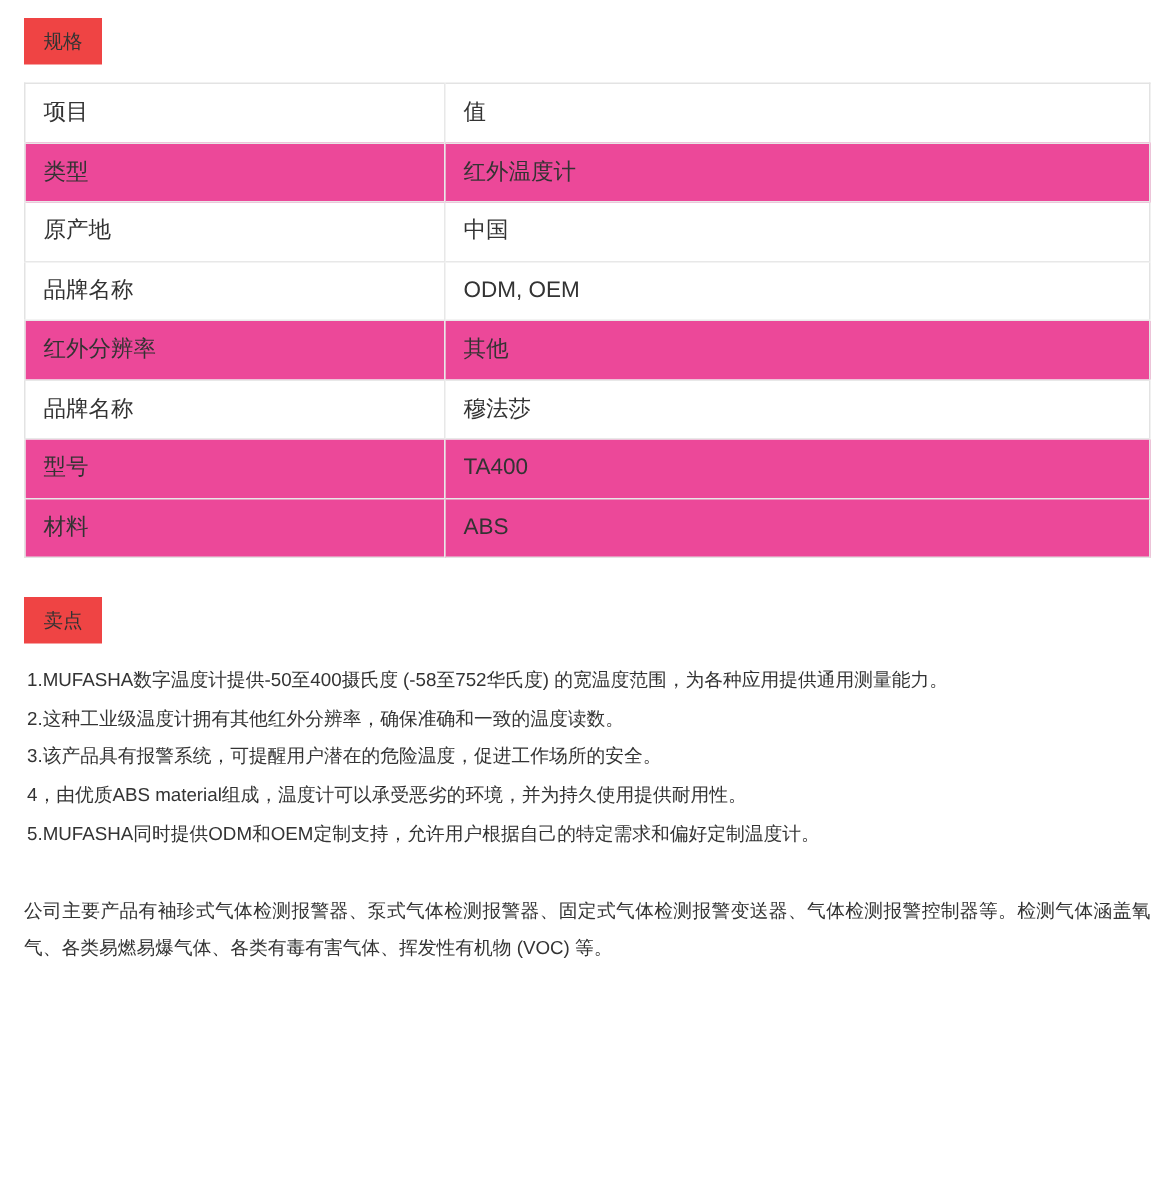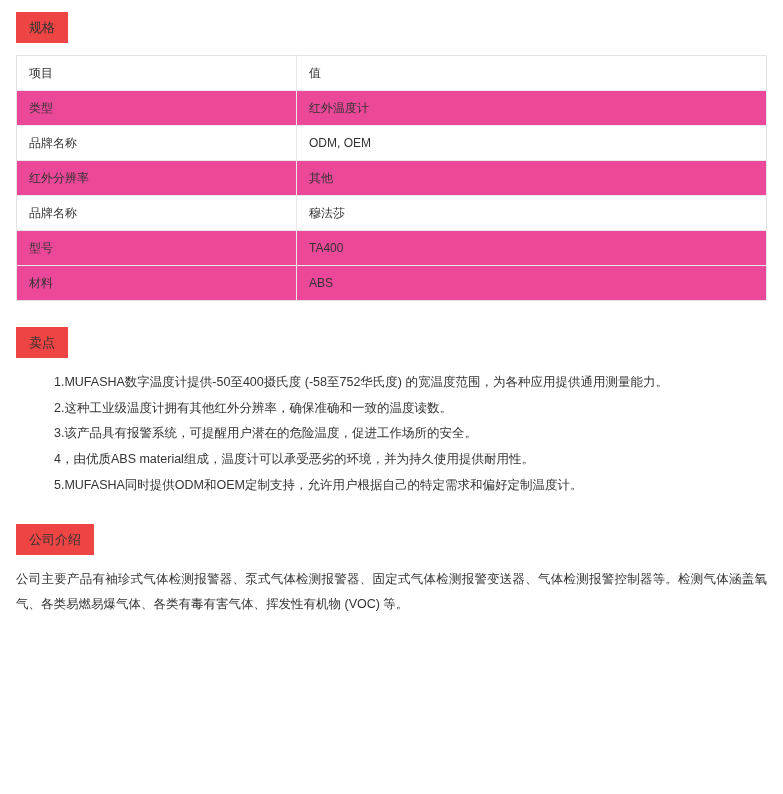--- a/index.html
+++ b/index.html
@@ -30,21 +30,21 @@
     padding: 9px 13px;
     margin: 0 0 12px 0;
     font-weight: normal;
   }
 
   
   .spec-table {
     width: 100%;
     border-collapse: collapse;
     table-layout: fixed;
-    font-size: 12px;
+    font-size: 15px;
     border: 1px solid #e3e3e3;
   }
   .spec-table tr {
     border-bottom: 1px solid #e8e8e8;
   }
   .spec-table tr:last-child {
     border-bottom: none;
   }
   .spec-table td {
     padding: 8px 12px;
@@ -71,21 +71,20 @@
   .points {
     margin: 0;
     padding: 0 0 0 2px;
     list-style: none;
     font-size: 12.5px;
     line-height: 2.05;
     color: #333333;
   }
   .points li {
     white-space: nowrap;
-    margin-left: 36px;
   }
 
   
   .intro p {
     margin: 0 0 18px 0;
     font-size: 12.5px;
     line-height: 1.95;
     color: #333333;
     text-align: justify;
   }
@@ -107,20 +106,24 @@
     </div>
     <table class="spec-table">
       <tbody>
         <tr class="head">
           <td class="k">项目</td>
           <td class="v">值</td>
         </tr>
         <tr class="alt">
           <td class="k">类型</td>
           <td class="v">红外温度计</td>
+        </tr>
+        <tr>
+          <td class="k">原产地</td>
+          <td class="v">中国</td>
         </tr>
         <tr>
           <td class="k">品牌名称</td>
           <td class="v">ODM, OEM</td>
         </tr>
         <tr class="alt">
           <td class="k">红外分辨率</td>
           <td class="v">其他</td>
         </tr>
         <tr>
@@ -146,22 +149,19 @@
     <ul class="points">
       <li>1.MUFASHA数字温度计提供-50至400摄氏度 (-58至752华氏度) 的宽温度范围，为各种应用提供通用测量能力。</li>
       <li>2.这种工业级温度计拥有其他红外分辨率，确保准确和一致的温度读数。</li>
       <li>3.该产品具有报警系统，可提醒用户潜在的危险温度，促进工作场所的安全。</li>
       <li>4，由优质ABS material组成，温度计可以承受恶劣的环境，并为持久使用提供耐用性。</li>
       <li>5.MUFASHA同时提供ODM和OEM定制支持，允许用户根据自己的特定需求和偏好定制温度计。</li>
     </ul>
   </div>
 
   <div class="block">
-    <div class="heading-wrap">
-      <div class="section-heading">公司介绍</div>
-    </div>
     <div class="intro">
       <p>公司主要产品有袖珍式气体检测报警器、泵式气体检测报警器、固定式气体检测报警变送器、气体检测报警控制器等。检测气体涵盖氧气、各类易燃易爆气体、各类有毒有害气体、挥发性有机物 (VOC) 等。</p>
 
     </div>
   </div>
 
 </div>
 
 </body></html>

